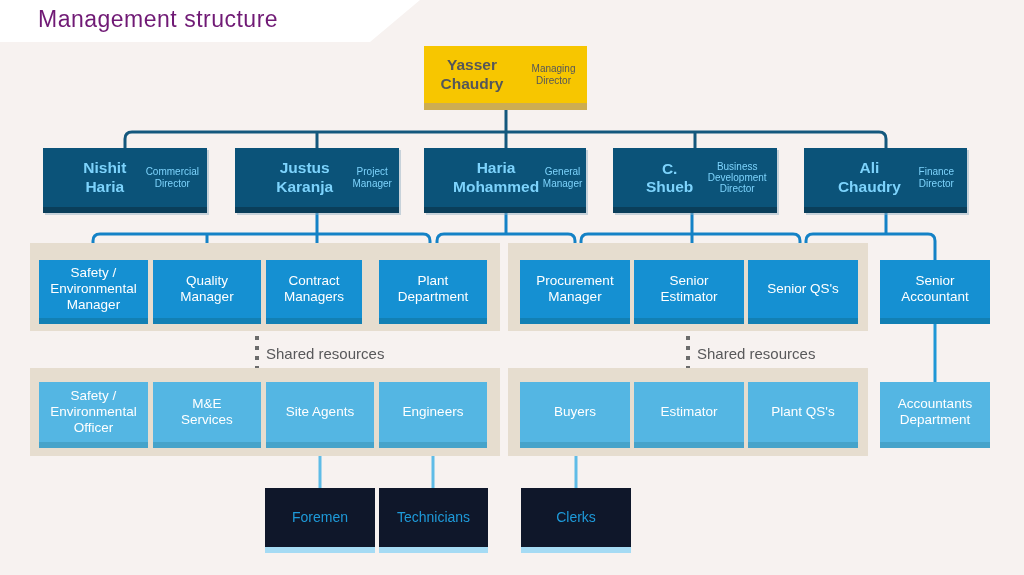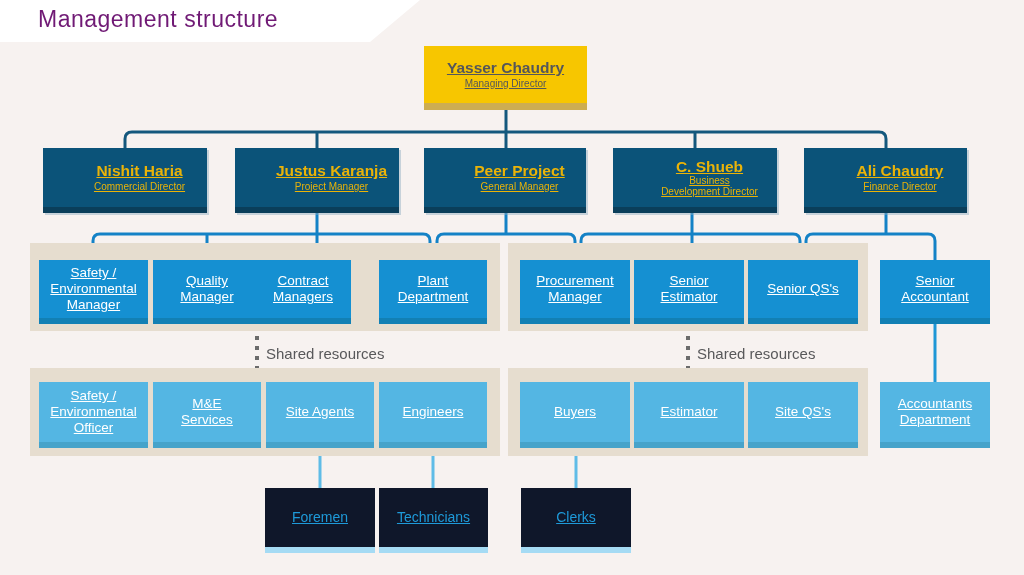--- a/index.html
+++ b/index.html
@@ -27,28 +27,28 @@
   
   svg.wires { position:absolute; left:0; top:0; width:1024px; height:575px; }
   svg.wires path, svg.wires line { fill:none; }
 
   
   .panel { position:absolute; background:#e6ddcf; }
 
   
   .node {
     position:absolute;
-    display:flex; flex-direction:column; align-items:center; justify-content:center;
-    text-align:center; white-space:pre-line; line-height:1.18;text-decoration:underline;
+    display:flex; align-items:center; justify-content:center;
+    text-align:center; white-space:pre-line; line-height:1.18;
   }
   .node .nm { font-weight:bold; font-size:15.5px; }
   .node .rl { font-size:10px; }
 
   .lvl1 { background:#f7c600; border-bottom:7px solid #cdad51; color:#54565a; }
-  .lvl2 { background:#0b5379; border-bottom:6px solid #0a3e5a; color:#eab308;
+  .lvl2 { background:#0b5379; border-bottom:6px solid #0a3e5a; color:#7dd3fc;
           box-shadow:2px 2px 0 rgba(140,170,190,.45);padding-left:29px; }
   .lvl3 { background:#1590d2; border-bottom:6px solid #1280b4; color:#ffffff;
           font-size:13.5px; padding:2px; }
   .lvl4 { background:#54b6e3; border-bottom:6px solid #46a3ca; color:#ffffff;
           font-size:13.5px; padding:2px; }
   .lvl5 { background:#0f172a; border-bottom:6px solid #a5dbf4; color:#1e9ad9;
           font-size:14px; }
 
   .shared-label {
     position:absolute; top:345px; font-size:15px; color:#58585a; white-space:nowrap;
@@ -108,39 +108,39 @@
 
   <div class="node lvl2" style="left:43px;top:148px;width:164px;height:65px">
     <span class="nm">Nishit Haria</span>
     <span class="rl">Commercial Director</span>
   </div>
   <div class="node lvl2" style="left:235px;top:148px;width:164px;height:65px">
     <span class="nm">Justus Karanja</span>
     <span class="rl">Project Manager</span>
   </div>
   <div class="node lvl2" style="left:424px;top:148px;width:162px;height:65px">
-    <span class="nm">Peer Project</span>
+    <span class="nm">Haria Mohammed</span>
     <span class="rl">General Manager</span>
   </div>
   <div class="node lvl2" style="left:613px;top:148px;width:164px;height:65px;line-height:1.1">
     <span class="nm">C. Shueb</span>
     <span class="rl">Business
 Development Director</span>
   </div>
   <div class="node lvl2" style="left:804px;top:148px;width:163px;height:65px">
     <span class="nm">Ali Chaudry</span>
     <span class="rl">Finance Director</span>
   </div>
 
   <div class="node lvl3" style="left:39px;top:260px;width:109px;height:64px">Safety /
 Environmental
 Manager</div>
   <div class="node lvl3" style="left:153px;top:260px;width:108px;height:64px">Quality
 Manager</div>
-  <div class="node lvl3" style="left:255px;top:260px;width:96px;height:64px">Contract
+  <div class="node lvl3" style="left:266px;top:260px;width:96px;height:64px">Contract
 Managers</div>
   <div class="node lvl3" style="left:379px;top:260px;width:108px;height:64px">Plant
 Department</div>
 
   <div class="node lvl3" style="left:520px;top:260px;width:110px;height:64px">Procurement
 Manager</div>
   <div class="node lvl3" style="left:634px;top:260px;width:110px;height:64px">Senior
 Estimator</div>
   <div class="node lvl3" style="left:748px;top:260px;width:110px;height:64px">Senior QS's</div>
   <div class="node lvl3" style="left:880px;top:260px;width:110px;height:64px">Senior
@@ -152,21 +152,21 @@
   <div class="node lvl4" style="left:39px;top:382px;width:109px;height:66px">Safety /
 Environmental
 Officer</div>
   <div class="node lvl4" style="left:153px;top:382px;width:108px;height:66px">M&amp;E
 Services</div>
   <div class="node lvl4" style="left:266px;top:382px;width:108px;height:66px">Site Agents</div>
   <div class="node lvl4" style="left:379px;top:382px;width:108px;height:66px">Engineers</div>
 
   <div class="node lvl4" style="left:520px;top:382px;width:110px;height:66px">Buyers</div>
   <div class="node lvl4" style="left:634px;top:382px;width:110px;height:66px">Estimator</div>
-  <div class="node lvl4" style="left:748px;top:382px;width:110px;height:66px">Site QS's</div>
+  <div class="node lvl4" style="left:748px;top:382px;width:110px;height:66px">Plant QS's</div>
   <div class="node lvl4" style="left:880px;top:382px;width:110px;height:66px">Accountants
 Department</div>
 
   <div class="node lvl5" style="left:265px;top:488px;width:110px;height:65px">Foremen</div>
   <div class="node lvl5" style="left:379px;top:488px;width:109px;height:65px">Technicians</div>
   <div class="node lvl5" style="left:521px;top:488px;width:110px;height:65px">Clerks</div>
 
 </div>
 
 </body></html>

